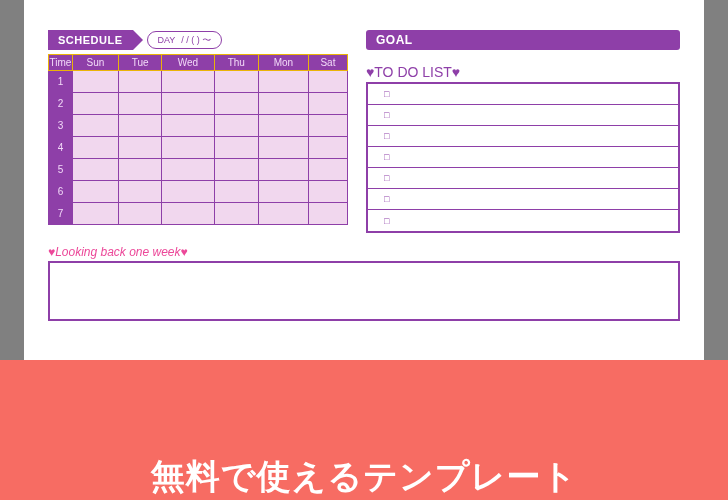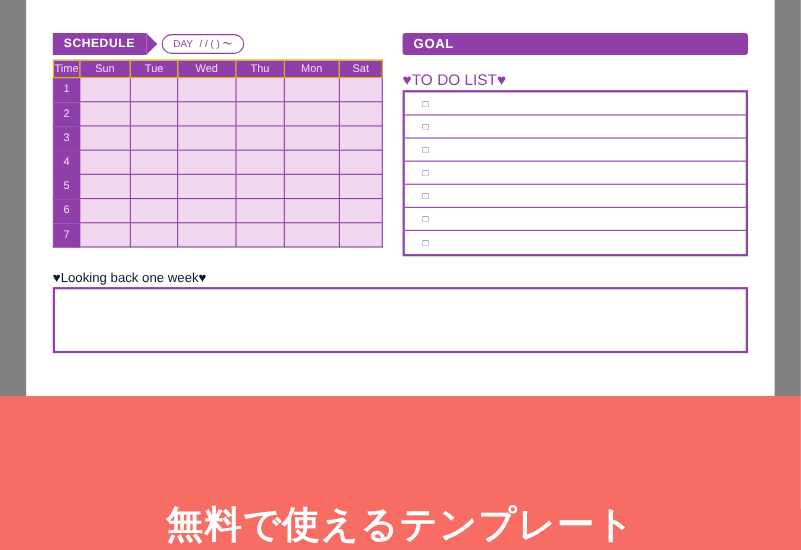--- a/index.html
+++ b/index.html
@@ -52,21 +52,21 @@
   
   
   .todo-title { color: #8e3fa8; font-size: 14px; margin-bottom: 2px; }
   .todo-box { border: 2px solid #8e3fa8; }
   .todo-row { border-bottom: 1px solid #8e3fa8; height: 21px; display: flex; align-items: center; padding-left: 16px; }
   .todo-row:last-child { border-bottom: none; }
   .todo-check { color: #8e3fa8; font-size: 9px; }
   
   
   .lookback-wrap { margin-top: 12px; }
-  .lookback-title { color: #0f172a; font-size: 12px; margin-bottom: 2px; }
+  .lookback-title { color: #ec4899; font-size: 12px; font-style: italic; margin-bottom: 2px; }
   .lookback-box { border: 2px solid #8e3fa8; height: 60px; background: #fff; }
   
   
   .banner {
     position: absolute; left: 0; bottom: 0; width: 728px; height: 140px; background: #f76c63;
     display: flex; align-items: flex-end; justify-content: center;
   }
   .banner-text { color: #fff; font-size: 34px; font-weight: bold; letter-spacing: 1px; }
 </style>
 </head>

